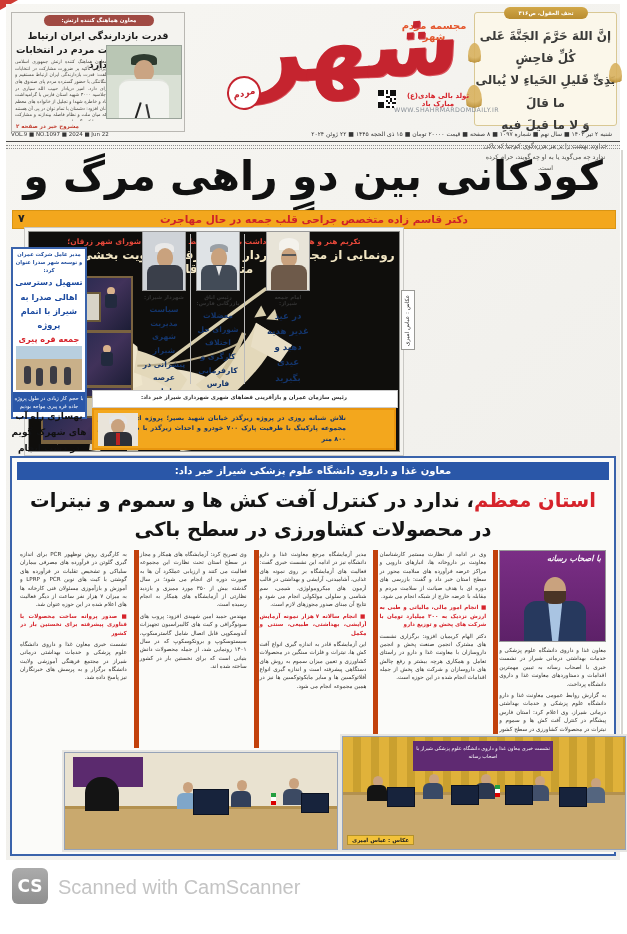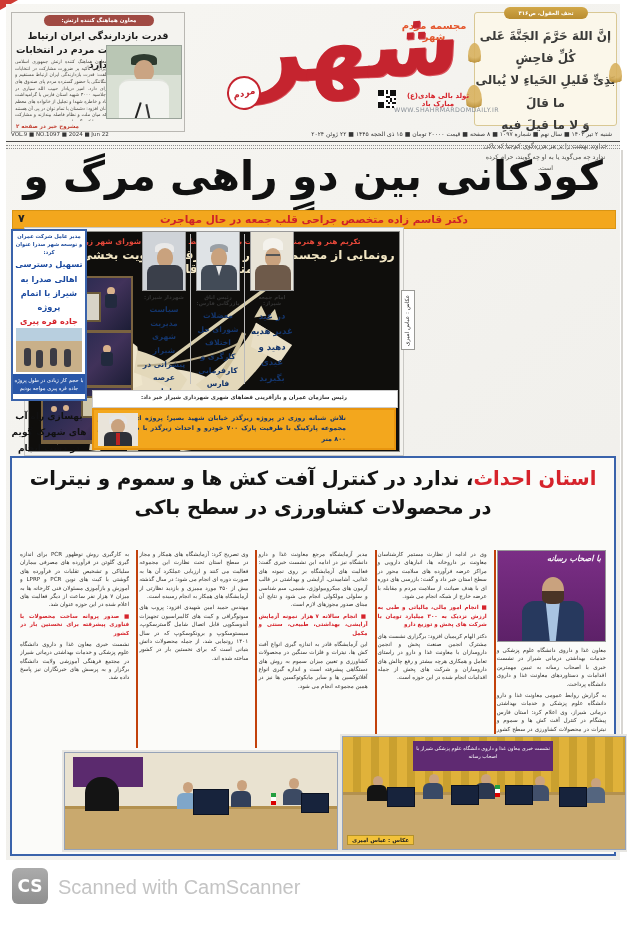--- a/index.html
+++ b/index.html
@@ -83,21 +83,21 @@
   .inset .p{position:absolute;width:8px;height:8px;border-radius:50%;background:#d9b28c;}
   .inset .b{position:absolute;width:12px;height:14px;border-radius:3px;background:#222a3e;}
   .inset .frame{position:absolute;left:34px;top:14px;width:20px;height:26px;background:#d8d4c8;border:2px solid #6b5a3a;}
   .credit-tab{
     position:absolute;right:-16px;top:58px;width:12px;height:58px;background:#fff;border:1px solid #9a9a96;
     writing-mode:vertical-rl;transform:rotate(180deg);font-size:5.8px;color:#333;text-align:center;line-height:11px;
   }
   .statue .pno{position:absolute;right:4px;bottom:2px;color:#ddd;font-size:8px;}
   
   .sadra{
-    left:5px;top:225px;width:76px;height:172px;border:2px solid #3a63ab;background:#fff;box-sizing:border-box;text-align:center;
+    left:5px;top:243px;width:76px;height:172px;border:2px solid #3a63ab;background:#fff;box-sizing:border-box;text-align:center;
   }
   .sadra .k{font-size:5.2px;color:#1c4a9c;font-weight:bold;line-height:1.5;margin:2px 2px 1px;}
   .sadra .h{font-size:8.2px;font-weight:bold;color:#1b4aa0;line-height:1.75;margin:1px 2px;}
   .sadra .hr{font-size:8.2px;font-weight:bold;color:#d6232b;}
   .sadra .photo{margin:2px auto 0;width:66px;height:44px;background:linear-gradient(#b8cfdf 0 30%,#c9b089 30% 100%);position:relative;overflow:hidden;}
   .sadra .photo .f{position:absolute;bottom:6px;width:7px;height:18px;border-radius:3px;background:#3c3c44;}
   .sadra .cap{margin-top:2px;background:#2a57a8;color:#fff;font-size:5.2px;line-height:1.6;padding:2px 1px;}
   .sadra-below{left:5px;top:404px;width:76px;text-align:center;font-size:9px;font-weight:bold;color:#111;line-height:1.8;}
   .person-col{top:227px;width:44px;height:158px;}
   .person-col .photo{width:44px;height:60px;position:relative;overflow:hidden;border:1px solid #999;box-sizing:border-box;}
@@ -115,21 +115,21 @@
   .underpass .photo .face{position:absolute;left:13px;top:6px;width:14px;height:15px;border-radius:50%;background:#c9a27e;}
   .underpass .photo .suit{position:absolute;left:6px;top:19px;width:28px;height:14px;border-radius:6px 6px 0 0;background:#2e3138;}
   .underpass .photo .tie{position:absolute;left:18px;top:20px;width:4px;height:12px;background:#b22;}
   .up-kick-wrap{left:86px;top:386px;width:304px;height:16px;background:#fff;border:1px solid #ccc;}
   
   .main-box{left:4px;top:452px;width:606px;height:400px;border:2px solid #3a63ab;background:#fbfbf9;box-sizing:border-box;}
   .main-kick{margin:4px 5px 0;height:18px;background:#2a57a8;color:#fff;text-align:center;font-size:10px;font-weight:bold;line-height:18px;}
   .main-h1{margin-top:6px;text-align:center;font-size:19.5px;font-weight:bold;color:#141414;line-height:1.5;}
   .main-h1 .red{color:#d6232b;}
   .cols{position:absolute;left:8px;right:8px;top:92px;height:198px;display:flex;gap:7px;}
-  .col{flex:1;font-size:5.6px;color:#32312d;text-align:justify;line-height:1.5;overflow:hidden;border-left:2px solid #c2410c;padding-left:1px;}
+  .col{flex:1;font-size:5.6px;color:#32312d;text-align:justify;line-height:1.5;overflow:hidden;border-left:5px solid #c2410c;padding-left:1px;}
   .col:last-child{border-left:none;padding-left:0;}
   .col .sub{color:#d6232b;font-weight:bold;display:block;margin:3px 0;}
   .spokesman{width:100%;height:92px;position:relative;background:linear-gradient(#7b2e86,#5d2168);margin-bottom:4px;overflow:hidden;border:1px solid #999;box-sizing:border-box;}
   .spokesman .banner{position:absolute;top:2px;right:4px;color:#fff;font-size:8px;font-style:italic;font-weight:bold;opacity:.95;}
   .spokesman .face{position:absolute;left:44px;top:26px;width:22px;height:26px;border-radius:50% 50% 46% 46%;background:#c9a27e;}
   .spokesman .beard{position:absolute;left:44px;top:40px;width:22px;height:13px;border-radius:0 0 40% 40%;background:#4a3426;}
   .spokesman .coat{position:absolute;left:24px;top:50px;width:62px;height:42px;border-radius:12px 12px 0 0;background:#27395e;}
   .spokesman .shirt{position:absolute;left:48px;top:52px;width:14px;height:40px;background:#a9c4e2;clip-path:polygon(0 0,100% 0,70% 100%,30% 100%);}
   .photos{position:absolute;left:6px;right:6px;bottom:4px;height:106px;}
   .ph-frame{position:absolute;background:#fff;border:1px solid #96a3b8;box-shadow:0 0 0 2px #e7e6e2;overflow:hidden;}
@@ -254,32 +254,32 @@
         <div class="frame" style="left:38px;top:8px;width:14px;height:18px;background:#cfc6a9;"></div>
       </div>
     </div>
     <div class="credit-tab">عکاس : عباس امیری</div>
     <div class="pno">۵</div>
   </div>
 
   <div class="abs sadra">
     <div class="k">مدیر عامل شرکت عمران و توسعه شهر صدرا عنوان کرد:</div>
     <div class="h">تسهیل دسترسی اهالی صدرا به شیراز با اتمام پروژه</div>
-    <div class="hr">جاده قره پیری</div>
+    <div class="hr">جمعه قره پیری</div>
     <div class="photo">
       <div class="f" style="left:8px;"></div>
       <div class="f" style="left:20px;bottom:4px;"></div>
       <div class="f" style="left:34px;"></div>
       <div class="f" style="left:48px;bottom:5px;"></div>
     </div>
     <div class="cap">با حجم کار زیادی در طول پروژه جاده قره پیری مواجه بودیم</div>
   </div>
   <div class="abs sadra-below">بهسازی راه آب های شهرک گویم در دست انجام است</div>
 
-  <div class="abs person-col" style="left:244px;">
+  <div class="abs person-col" style="left:260px;">
     <div class="photo head-sil" style="background:#e8e4d8;">
       <div style="position:absolute;left:12px;top:6px;width:20px;height:12px;border-radius:50% 50% 0 0;background:#f4f2ec;"></div>
       <div class="face"></div>
       <div style="position:absolute;left:15px;top:22px;width:14px;height:2px;background:#555;"></div>
       <div class="body" style="background:#6e5a4a;"></div>
     </div>
     <div class="lab">امام جمعه شیراز:</div>
     <div class="hl" style="font-size:8.6px;">در عید غدیر هدیه دهید و عیدی بگیرید</div>
     <div class="pg">۲</div>
   </div>
@@ -313,22 +313,23 @@
     <div class="t">تلاش شبانه روزی در پروژه زیرگذر خیابان شهید بصیر؛ پروژه ای متشکل از مجموعه پارکینگ با ظرفیت پارک ۷۰۰ خودرو و احداث زیرگذر با طول بیش از ۸۰۰ متر</div>
     <div class="photo">
       <div class="hair"></div>
       <div class="face"></div>
       <div class="suit"></div>
       <div class="tie"></div>
     </div>
   </div>
 
   <div class="abs main-box">
+    <div class="main-kick">معاون غذا و داروی دانشگاه علوم پزشکی شیراز خبر داد:</div>
     <div class="main-h1">
-      <span class="red">استان احداث</span><span>، ندارد در کنترل آفت کش ها و سموم و نیترات</span><br>
+      <span class="red">استان معظم</span><span>، ندارد در کنترل آفت کش ها و سموم و نیترات</span><br>
       <span>در محصولات کشاورزی در سطح باکی</span>
     </div>
 
     <div class="cols">
       <div class="col">
         <div class="spokesman">
           <div class="banner">با اصحاب رسانه</div>
           <div class="coat"></div>
           <div class="shirt"></div>
           <div class="face"></div>

